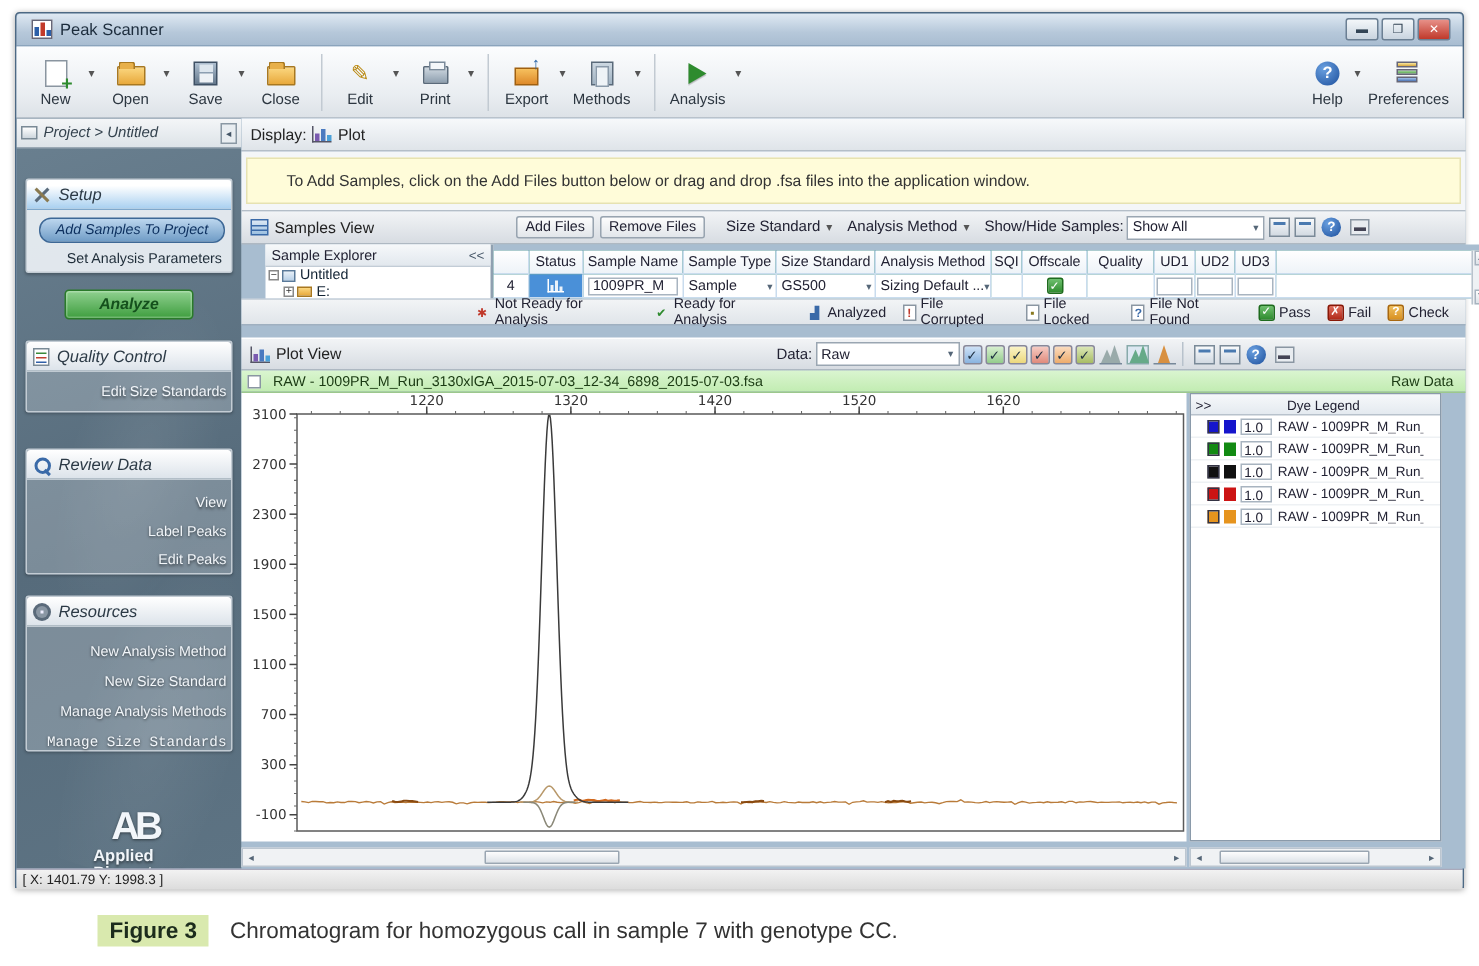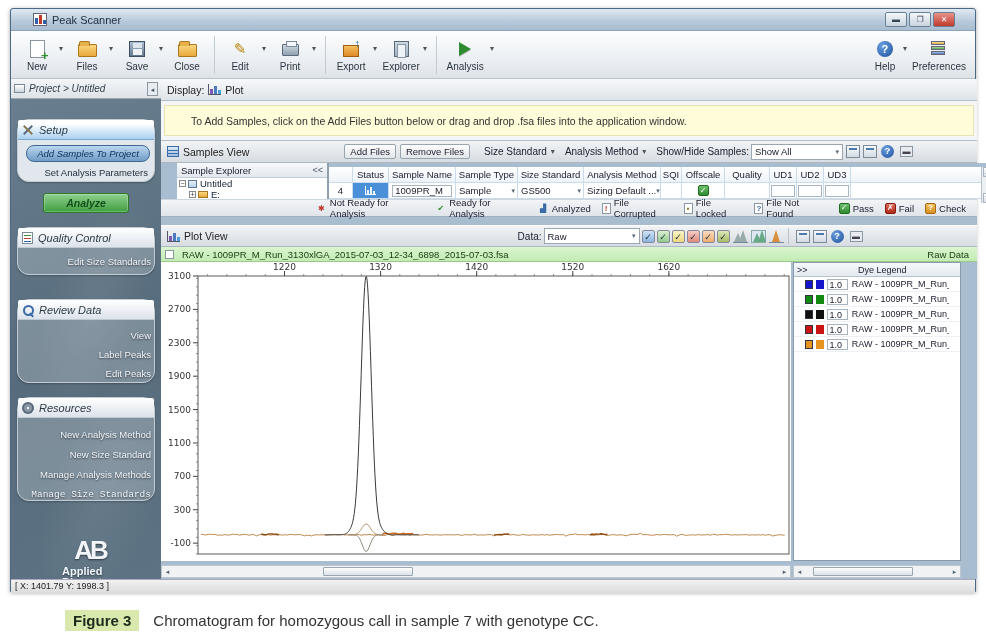--- a/index.html
+++ b/index.html
@@ -2,21 +2,21 @@
 <html><head>
 <meta charset="utf-8">
 <style>
   html,body{margin:0;padding:0;background:#fff;}
   *{box-sizing:border-box;}
   #screen{position:relative;width:986px;height:644px;background:#fff;font-family:"Liberation Sans","DejaVu Sans",sans-serif;overflow:hidden;}
   .abs{position:absolute;}
 
   
   #window{left:10px;top:8px;width:966px;height:584px;background:#a8bdd0;border:1px solid #4d6984;border-radius:3px 3px 0 0;box-shadow:0 1px 4px rgba(0,0,0,.35);}
-  .titlebar{left:0;top:0;width:100%;height:22px;background:linear-gradient(#dfe9f3,#b6c8da 60%,#a9bdd1);border-bottom:1px solid #8ba4bc;border-radius:3px 3px 0 0;display:flex;align-items:center;padding:0 20px;}
+  .titlebar{left:0;top:0;width:100%;height:22px;background:linear-gradient(#dfe9f3,#b6c8da 60%,#a9bdd1);border-bottom:1px solid #8ba4bc;border-radius:3px 3px 0 0;display:flex;align-items:center;padding:0 8px;}
   .app-ic{width:14px;height:13px;background:#fff;border:1px solid #667;margin:0 5px 0 2px;position:relative;}
   .app-ic i{position:absolute;bottom:1px;width:3px;background:#2c5fa8;}
   .app-ic i.b1{left:1px;height:6px;}
   .app-ic i.b2{left:5px;height:9px;background:#c23a2a;}
   .app-ic i.b3{left:9px;height:4px;}
   .title-text{font-size:11px;color:#1c2c3c;}
   .winbtns{margin-left:auto;display:flex;gap:2px;}
   .wbtn{width:22px;height:15px;border:1px solid #6b7f93;border-radius:2px;background:linear-gradient(#f4f7fa,#c9d4df);font-size:8px;line-height:13px;text-align:center;color:#345;}
   .wbtn.close{background:linear-gradient(#e8928a,#c0392b);color:#fff;font-weight:bold;}
 
@@ -51,21 +51,21 @@
   .tright{margin-left:auto;display:flex;align-items:center;}
 
   
   #sidebar{left:0;top:70px;width:150px;height:500px;background:linear-gradient(160deg,#6a8090,#566b7b 55%,#5d7383);overflow:hidden;}
   #sidebar:before{content:"";position:absolute;left:-30px;top:120px;width:220px;height:380px;background:
     radial-gradient(ellipse 80px 200px at 40% 30%,rgba(255,255,255,.08),transparent 60%),
     radial-gradient(ellipse 90px 240px at 70% 75%,rgba(255,255,255,.07),transparent 60%);transform:rotate(18deg);}
   .proj-head{left:0;top:0;width:150px;height:20px;background:linear-gradient(#f4f6f8,#dde3e8);border-bottom:1px solid #9aa8b4;display:flex;align-items:center;font-size:10px;font-style:italic;color:#34424e;padding:0 3px;}
   .proj-grid{width:11px;height:9px;border:1px solid #7a8a96;background:linear-gradient(#fff,#cdd6dd);margin-right:4px;}
   .proj-exp{margin-left:auto;width:11px;height:14px;border:1px solid #8a98a4;background:#e8edf1;font-size:7px;line-height:13px;text-align:center;color:#456;}
-  .panel{left:6px;width:138px;background:rgba(236,241,245,.92);border:1px solid #c3ccd4;border-radius:12px;box-shadow:0 1px 2px rgba(0,0,0,.25);}
+  .panel{left:6px;width:138px;background:rgba(236,241,245,.92);border:1px solid #c3ccd4;border-radius:2px;box-shadow:0 1px 2px rgba(0,0,0,.25);}
   .panel-head{height:20px;display:flex;align-items:center;padding:0 4px;font-size:11px;font-style:italic;color:#2c3a46;background:linear-gradient(#ffffff,#dce3ea);border-bottom:1px solid #c0cad2;border-radius:2px 2px 0 0;}
   .panel-head.blue{background:linear-gradient(#ffffff 20%,#a9d0f0);border-bottom:1px solid #7fa8cc;}
   .panel-head .sic{margin-right:5px;}
   .sb-pill{display:block;margin:5px 4px 3px auto;width:124px;text-align:center;font-size:9.5px;font-style:italic;color:#0c2f5e;background:linear-gradient(#bcd6ee,#6f9cc6);border:1px solid #3d6failed896;border:1px solid #3d6896;border-radius:8px;padding:2px 0;}
   .sb-item{display:block;text-align:right;font-size:9.5px;color:#1e2c38;padding:2px 6px 3px 0;}
   .sb-link{position:absolute;right:10px;font-size:9.5px;color:#f2f6fa;text-shadow:0 1px 2px rgba(0,0,0,.6);}
   .analyze-btn{left:32px;top:114px;width:86px;height:20px;background:linear-gradient(#8fd08f,#3f9e3f);border:1px solid #2a7a2a;border-radius:3px;color:#14501c;font-size:10.5px;font-weight:bold;font-style:italic;text-align:center;line-height:18px;box-shadow:0 0 0 1px rgba(255,255,255,.25) inset;}
   .sic{display:inline-block;}
   .sic-setup{width:12px;height:12px;position:relative;}
   .sic-setup:before,.sic-setup:after{content:"";position:absolute;left:5px;top:0;width:2px;height:12px;background:#5a6a7a;}
@@ -193,21 +193,21 @@
               <span class="plus">+</span>
             </span>
           </span>
         <span class="lbl">New</span>
       </span>
         <span class="drop">▾</span>
       <span class="tbtn">
         <span class="glyph">
             <span class="ic-folder"></span>
           </span>
-        <span class="lbl">Files</span>
+        <span class="lbl">Open</span>
       </span>
         <span class="drop">▾</span>
       <span class="tbtn">
         <span class="glyph">
             <span class="ic-floppy"></span>
           </span>
         <span class="lbl">Save</span>
       </span>
         <span class="drop">▾</span>
       <span class="tbtn">
@@ -236,21 +236,21 @@
         <span class="glyph">
             <span class="ic-export"></span>
           </span>
         <span class="lbl">Export</span>
       </span>
         <span class="drop">▾</span>
       <span class="tbtn">
         <span class="glyph">
             <span class="ic-archive"></span>
           </span>
-        <span class="lbl">Explorer</span>
+        <span class="lbl">Methods</span>
       </span>
         <span class="drop">▾</span>
       <span class="tsep"></span>
       <span class="tbtn" style="width:46px;">
         <span class="glyph">
             <span class="ic-play"></span>
           </span>
         <span class="lbl">Analysis</span>
       </span>
         <span class="drop">▾</span>

